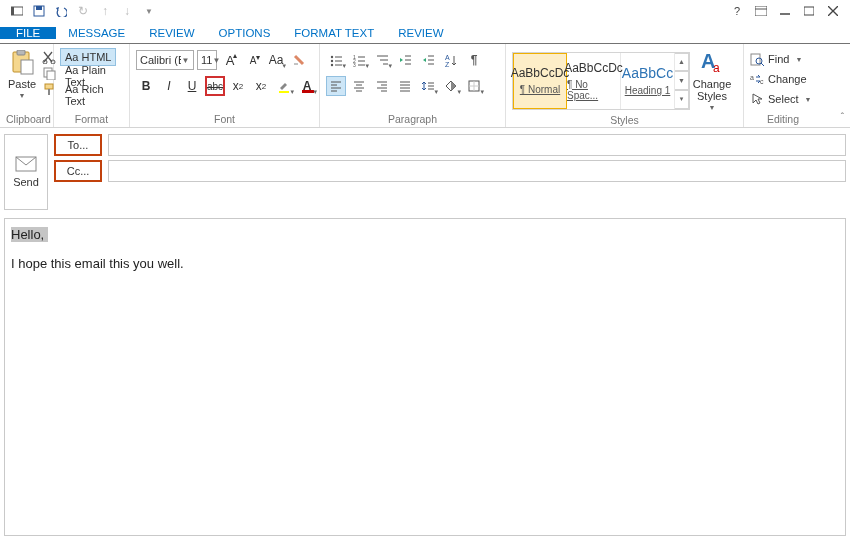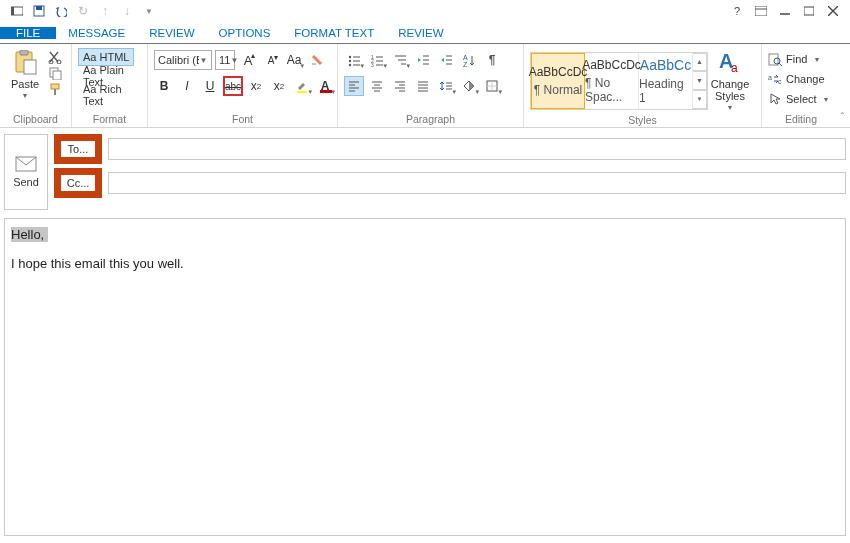--- a/index.html
+++ b/index.html
@@ -30,30 +30,30 @@
 .combo { height: 20px; border: 1px solid #ababab; background: #fff; display: flex; align-items: center; font-size: 11px; padding: 0 3px; position: relative; }
 .combo-arrow { width: 10px; text-align: center; font-size: 8px; color: #666; cursor: pointer; }
 .tool-btn { width: 20px; height: 20px; display: flex; align-items: center; justify-content: center; cursor: pointer; border: 1px solid transparent; font-size: 12px; position: relative; }
 .tool-btn.highlighted { border: 2px solid #d03030; }
 .tool-btn .drop { position:absolute; right:-1px; bottom:-1px; font-size:7px; color:#666; }
 .style-gallery { display: flex; align-items: center; border: 1px solid #d4d4d4; height: 58px; }
 .style-item { width: 54px; height: 56px; border-right: 1px solid #e8e8e8; display: flex; flex-direction: column; align-items: center; justify-content: center; cursor: pointer; }
 .style-item.selected { border:1px solid #f0b000; background:#fdeec8; }
 .style-preview { font-size: 12px; color:#333; }
 .style-preview.blue { color:#2e74b5; font-size:14px; }
-.style-name { font-size: 12px; color:#555; margin-top:4px; }
+.style-name { font-size: 10px; color:#555; margin-top:4px;text-decoration:underline; }
 .style-scroll { width:14px; height:56px; display:flex; flex-direction:column; }
 .style-scroll div { flex:1; border:1px solid #d4d4d4; border-left:none; display:flex; align-items:center; justify-content:center; font-size:7px; cursor:pointer; color:#666; }
 .edit-item { display:flex; align-items:center; gap:4px; font-size:11px; cursor:pointer; height:18px; }
 .header-area { padding: 6px 4px 4px 4px; display:flex; gap:6px; }
 .send-panel { width:44px; height:76px; border:1px solid #c9c9c9; display:flex; flex-direction:column; align-items:center; justify-content:center; gap:4px; cursor:pointer; }
 .send-icon { width:22px; height:16px; }
 .fields { flex:1; display:flex; flex-direction:column; gap:4px; }
 .field-row { display:flex; gap:6px; align-items:center; }
-.field-btn { width:48px; height:30px; border:7px solid #c2410c; display:flex; align-items:center; justify-content:center; font-size:11px; cursor:pointer; }
+.field-btn { width:48px; height:22px; border:2px solid #c2410c; display:flex; align-items:center; justify-content:center; font-size:11px; cursor:pointer; }
 .field-label { width:48px; font-size:11px; color:#555; text-align:left; padding-left:4px; }
 .field-input { flex:1; height:22px; border:1px solid #c9c9c9; padding:0 4px; font-size:12px; }
 .body-area { margin:4px; border:1px solid #c9c9c9; height:318px; padding:8px 6px; font-size:13px; color:#222; overflow:auto; }
 .body-line1 { display:inline-block; background:#c5c5c5; padding:0 4px 0 0; }
 .body-line2 { margin-top:14px; }
 svg { display:block; }
 </style>
 </head>
 <body>
 
@@ -113,21 +113,21 @@
   <div class="tab file">FILE</div>
   <div class="tab">MESSAGE</div>
   <div class="tab">REVIEW</div>
   <div class="tab">OPTIONS</div>
   <div class="tab active">FORMAT TEXT</div>
   <div class="tab">REVIEW</div>
 </div>
 
 <div class="ribbon">
 
-  <div class="group" style="width:72px">
+  <div class="group" style="width:54px">
     <div class="group-body">
       <div class="big-btn">
         <svg class="icon-large">
             <rect x="4" y="2" width="16" height="20" rx="1" fill="#f5d78e" stroke="#c0902a"></rect>
             <rect x="8" y="0" width="8" height="5" rx="1" fill="#b8b8b8" stroke="#888"></rect>
             <rect x="12" y="10" width="12" height="14" fill="#fff" stroke="#888"></rect>
           </svg>
         <span class="big-btn-label">Paste</span>
         <span style="font-size:7px;color:#666">▼</span>
       </div>

